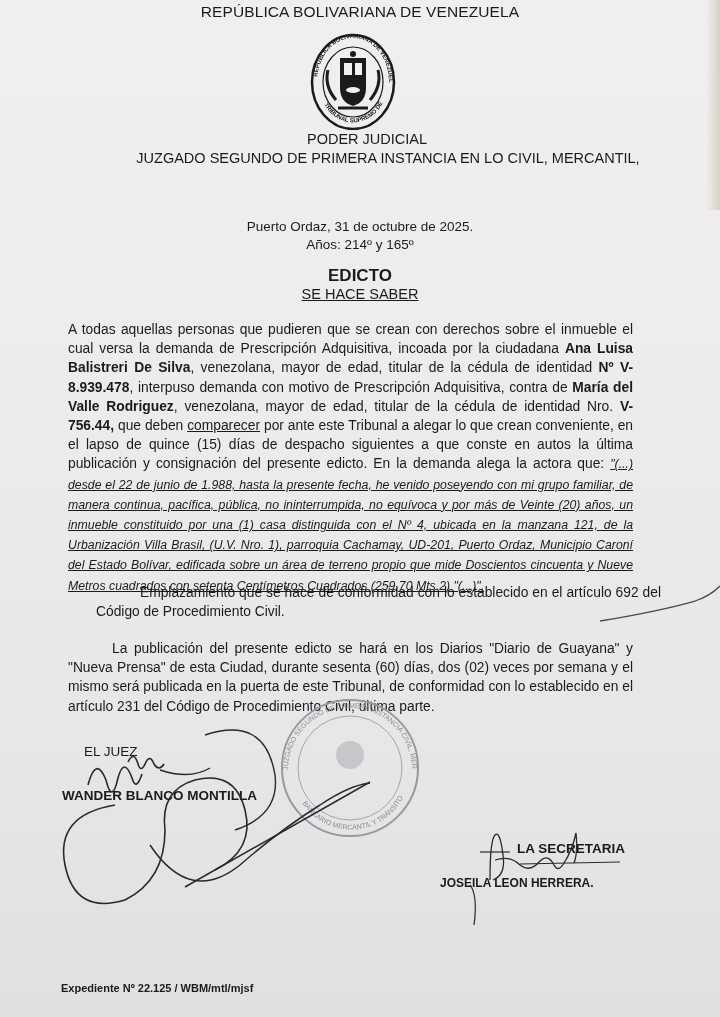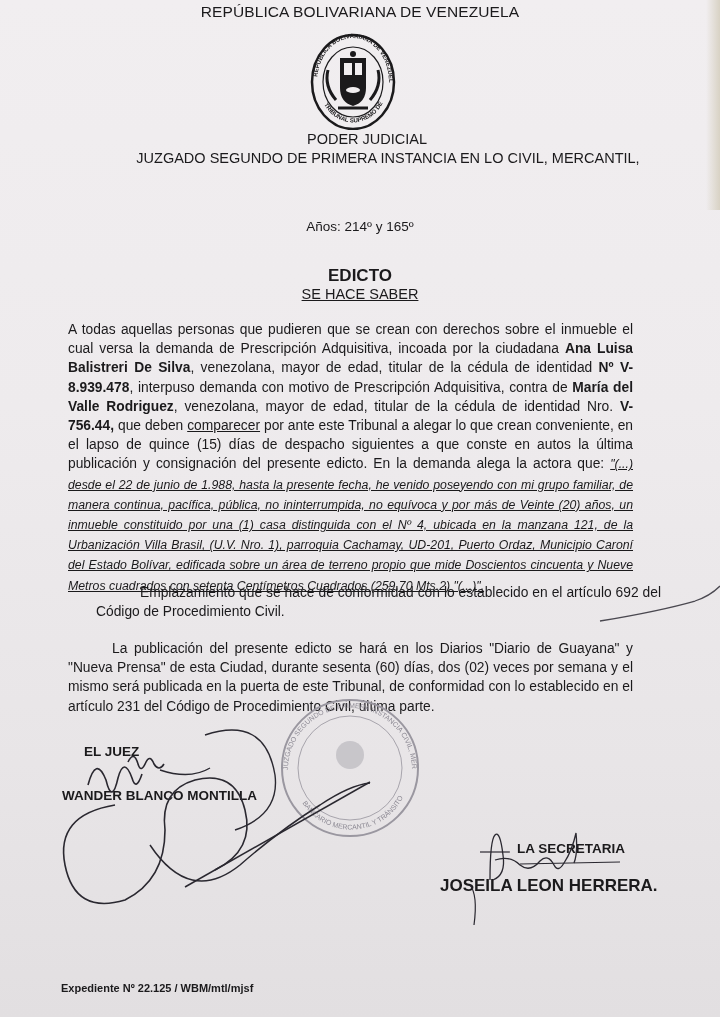--- a/index.html
+++ b/index.html
@@ -30,24 +30,24 @@
       left: 68px; width: 565px; font-size: 13.8px; line-height: 19.2px;
       text-align: justify; text-align-last: left;
     }
     .p1 { top: 320px; }
     .p1 b { font-weight: bold; }
     .quote {
       font-style: italic; text-decoration: underline; font-size: 12.3px;
     }
     .p2 { top: 583px; text-indent: 44px; margin-left: 28px; }
     .p3 { top: 639px; text-indent: 44px; }
-    .juez-label { left: 84px; top: 744px; font-size: 13.5px; font-weight: bold; }
+    .juez-label { left: 84px; top: 744px; font-size: 13.5px; font-weight: normal; }
     .juez-name { left: 62px; top: 788px; font-size: 13.5px; font-weight: bold; }
     .sec-label { left: 517px; top: 841px; font-size: 13.5px; font-weight: bold; }
-    .sec-name { left: 440px; top: 876px; font-size: 17px; font-weight: bold; }
+    .sec-name { left: 440px; top: 876px; font-size: 12px; font-weight: bold; }
     .expediente { left: 61px; top: 982px; font-size: 11px; font-weight: bold; }
     svg.overlay { position: absolute; left: 0; top: 0; pointer-events: none; }
     .stamp-text { font-family: "Liberation Sans", sans-serif; font-size: 7px; fill: #8d8a94; }
   </style>
 </head>
 <body>
 
 <div class="paper"></div>
 <div class="edge-shadow"></div>
 
@@ -71,20 +71,21 @@
   <path d="M38 78 h30" stroke="#1b1a1c" stroke-width="3"></path>
   <circle cx="53" cy="24" r="3" fill="#1b1a1c"></circle>
 </svg>
 
 <div class="abs center hdr-poder">PODER JUDICIAL</div>
 <div class="abs center hdr-court">
   <div>JUZGADO SEGUNDO DE PRIMERA INSTANCIA EN LO CIVIL, MERCANTIL,</div>
 </div>
 
 <div class="abs center date">
+  <div>Puerto Ordaz, 31 de octubre de 2025.</div>
   <div>Años: 214º y 165º</div>
 </div>
 
 <div class="abs center title">EDICTO</div>
 <div class="abs center subtitle"><span>SE HACE SABER</span></div>
 
 <div class="abs body-text p1"><span>A todas aquellas personas que pudieren que se crean con derechos sobre el inmueble el cual versa la demanda de Prescripción Adquisitiva, incoada por la ciudadana </span><b>Ana Luisa Balistreri De Silva</b><span>, venezolana, mayor de edad, titular de la cédula de identidad </span><b>Nº V- 8.939.478</b><span>, interpuso demanda con motivo de Prescripción Adquisitiva, contra de </span><b>María del Valle Rodriguez</b><span>, venezolana, mayor de edad, titular de la cédula de identidad Nro. </span><b>V-756.44,</b><span> que deben </span><span style="text-decoration:underline">comparecer</span><span> por ante este Tribunal a alegar lo que crean conveniente, en el lapso de quince (15) días de despacho siguientes a que conste en autos la última publicación y consignación del presente edicto. En la demanda alega la actora que: </span><span class="quote">"(...) desde el 22 de junio de 1.988, hasta la presente fecha, he venido poseyendo con mi grupo familiar, de manera continua, pacífica, pública, no ininterrumpida, no equívoca y por más de Veinte (20) años, un inmueble constituido por una (1) casa distinguida con el Nº 4, ubicada en la manzana 121, de la Urbanización Villa Brasil, (U.V. Nro. 1), parroquia Cachamay, UD-201, Puerto Ordaz, Municipio Caroní del Estado Bolívar, edificada sobre un área de terreno propio que mide Doscientos cincuenta y Nueve Metros cuadrados con setenta Centímetros Cuadrados (259,70 Mts.2) "(...)".</span></div>
 
 <div class="abs body-text p2">Emplazamiento que se hace de conformidad con lo establecido en el artículo 692 del Código de Procedimiento Civil.</div>
 <div class="abs body-text p3">La publicación del presente edicto se hará en los Diarios "Diario de Guayana" y "Nueva Prensa" de esta Ciudad, durante sesenta (60) días, dos (02) veces por semana y el mismo será publicada en la puerta de este Tribunal, de conformidad con lo establecido en el artículo 231 del Código de Procedimiento Civil, última parte.</div>

